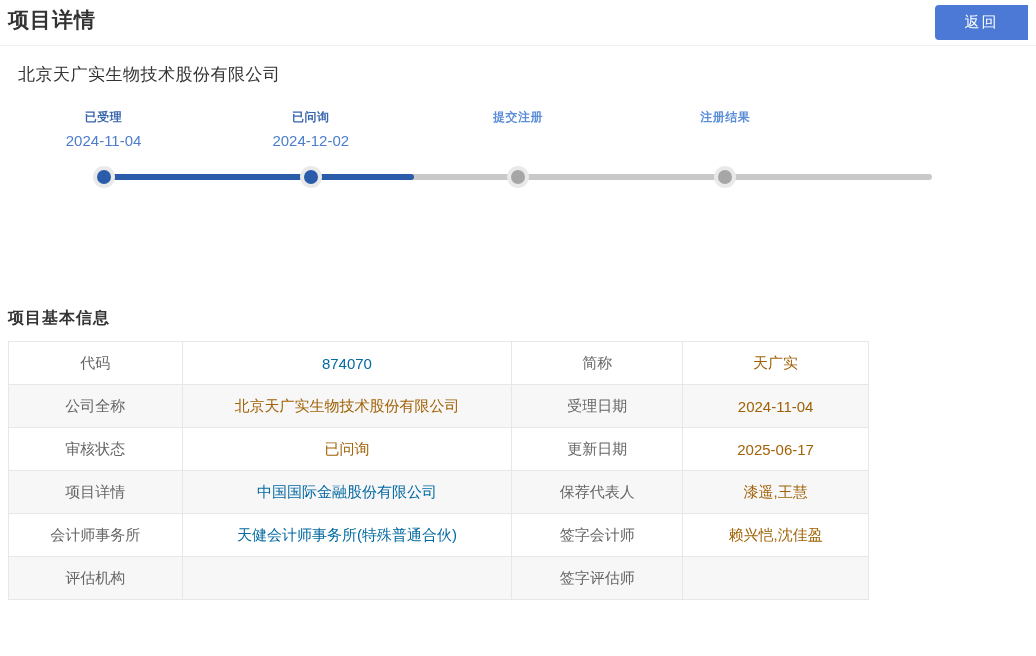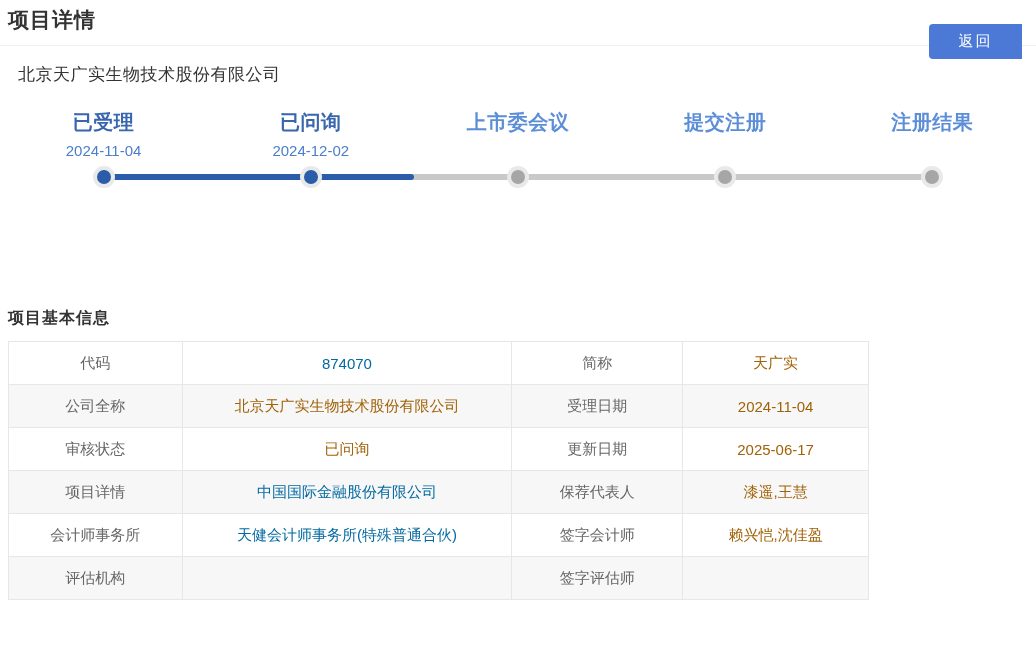--- a/index.html
+++ b/index.html
@@ -18,31 +18,30 @@
   }
   .page-title {
     font-size: 21px;
     font-weight: bold;
     color: #333333;
     padding: 6px 0 0 8px;
     letter-spacing: 1px;
   }
   .back-btn {
     position: absolute;
-    top: 5px; right: 14px;
+    top: 5px; right: 8px;
     width: 93px; height: 35px;
     background: #4c79d6;
     color: #ffffff;
     font-size: 15px;
     font-family: "Liberation Sans", sans-serif;
     border: none;
     border-radius: 4px 0 0 4px;
     cursor: pointer;
     letter-spacing: 2px;
-    margin-top: 19px;
   }
   
   .company-name {
     font-size: 17px;
     color: #333333;
     margin: 17px 0 0 18px;
     letter-spacing: 0.5px;
   }
   
   .timeline {
@@ -61,21 +60,21 @@
   .tl-progress {
     position: absolute;
     left: 10%; width: 30%;
     top: 70px; height: 6px;
     background: #2a5caa;
     border-radius: 3px;
     z-index: 1;
   }
   .stages { display: flex; width: 100%; height: 100%; }
   .stage { position: relative; width: 20%; text-align: center; }
-  .stage-label { font-size: 20px; font-weight: bold; margin-top: 5px; letter-spacing: 0.5px; }
+  .stage-label { font-size: 12px; font-weight: bold; margin-top: 5px; letter-spacing: 0.5px; }
   .stage.completed .stage-label { color: #3a66ae; }
   .stage.pending  .stage-label { color: #5c8ed8; }
   .stage-date { font-size: 15px; color: #4a7ecb; margin-top: 6px; min-height: 18px; }
   .stage-dot {
     position: absolute;
     left: 50%; top: 66px;
     width: 14px; height: 14px;
     border-radius: 50%;
     transform: translateX(-50%);
     z-index: 2;
@@ -133,25 +132,20 @@
     <div class="stage-date">2024-11-04</div>
     <div class="stage-dot"></div>
   </div>
 
   <div class="stage completed">
     <div class="stage-label">已问询</div>
     <div class="stage-date">2024-12-02</div>
     <div class="stage-dot"></div>
   </div>
 
-  <div class="stage pending">
-    <div class="stage-label">上市委会议</div>
-    <div class="stage-date"></div>
-    <div class="stage-dot"></div>
-  </div>
 
   <div class="stage pending">
     <div class="stage-label">提交注册</div>
     <div class="stage-date"></div>
     <div class="stage-dot"></div>
   </div>
 
   <div class="stage pending">
     <div class="stage-label">注册结果</div>
     <div class="stage-date"></div>

